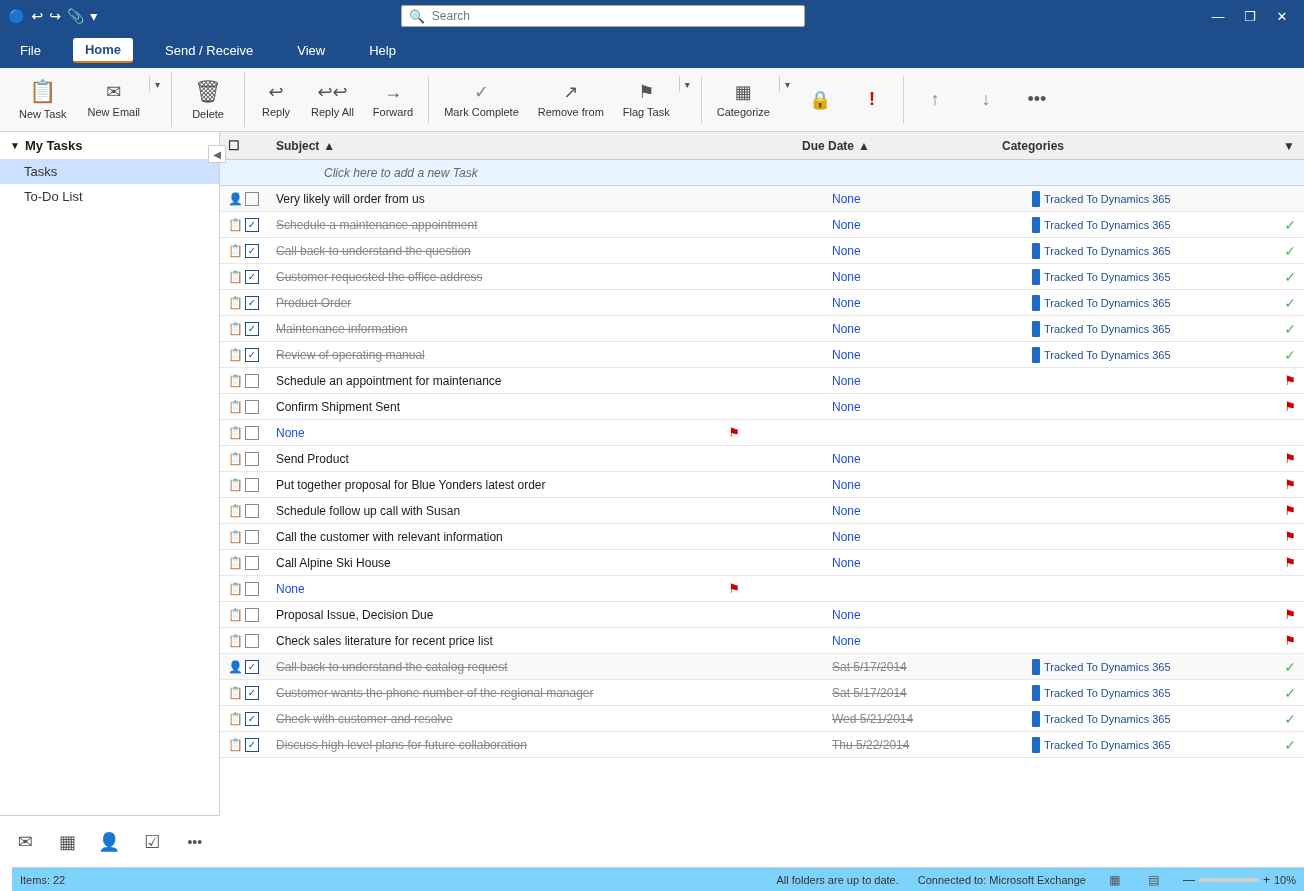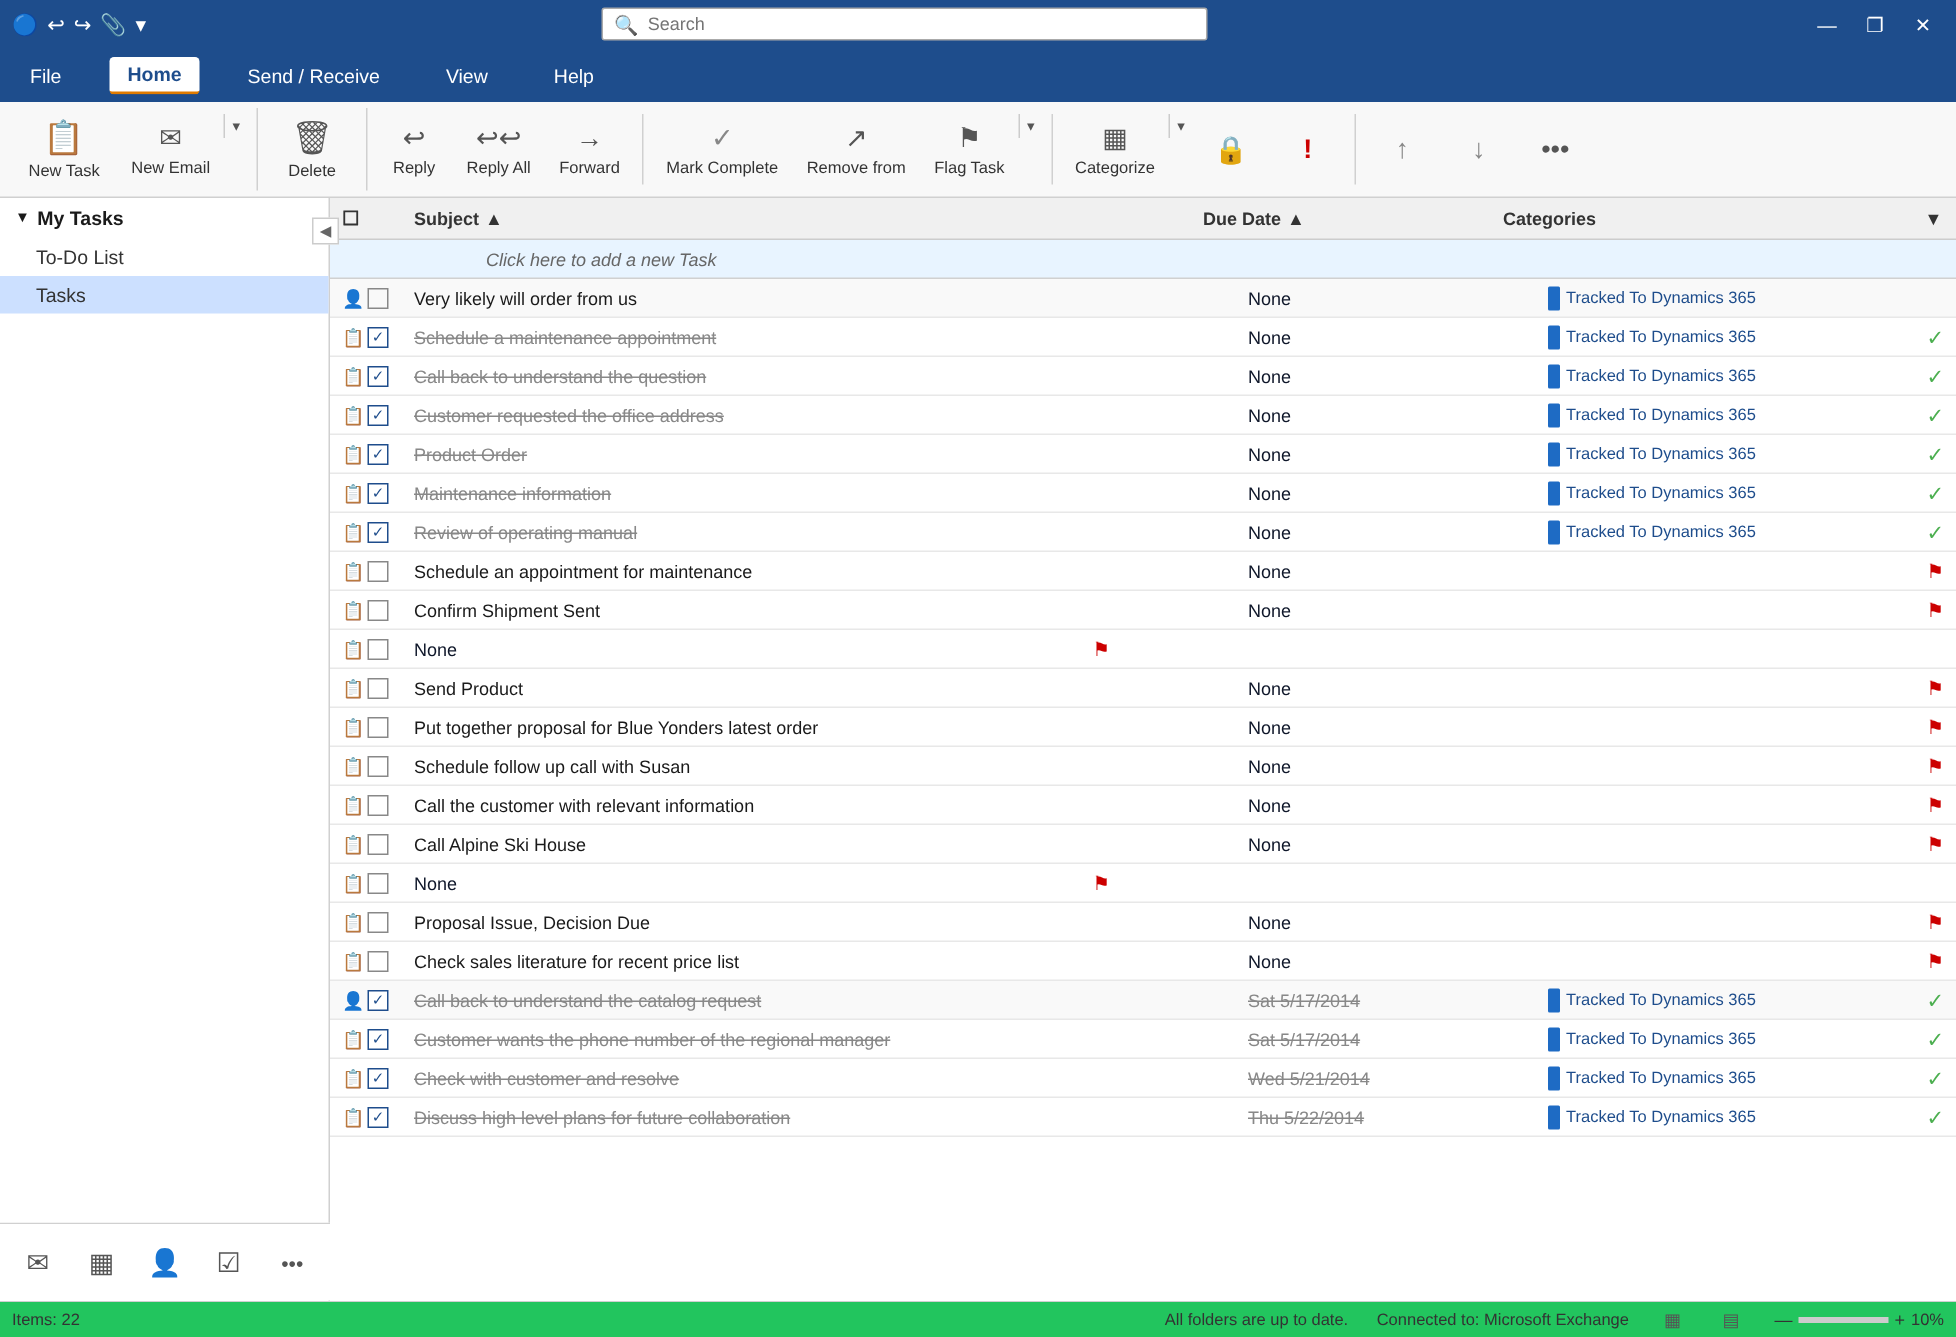--- a/index.html
+++ b/index.html
@@ -223,21 +223,21 @@
     .task-checkbox {
       width: 14px; height: 14px;
       border: 1px solid #888;
       display: flex; align-items: center; justify-content: center;
       font-size: 10px; cursor: pointer;
       flex-shrink: 0;
     }
     .task-checkbox.checked { color: #1e4d8c; border-color: #1e4d8c; background: white; }
     .subject-text { font-size: 12px; color: #1a1a1a; }
     .subject-text.strikethrough { text-decoration: line-through; color: #888; }
-    .due-date { font-size: 12px; color: #0f172a; }
+    .due-date { font-size: 12px; color: #1d4ed8; }
     .due-date.strikethrough { text-decoration: line-through; color: #888; }
 
     .tracked-badge {
       display: flex;
       align-items: center;
       gap: 4px;
       font-size: 11px;
       color: #1e4d8c;
     }
     .tracked-dot {
@@ -245,31 +245,31 @@
       background: #1e6bc4;
       border-radius: 1px;
     }
     .tracked-text { font-size: 11px; color: #1e4d8c; }
     .check-green { color: #4caf50; font-size: 14px; }
     .flag-red { color: #cc0000; font-size: 13px; }
 
     
     .status-bar {
       height: 24px;
-      background: #22c55e;
+      background: #7dd3fc;
       border-top: 1px solid #d0d0d0;
       display: flex;
       align-items: center;
       padding: 0 8px;
       font-size: 11px;
       color: #333;
       justify-content: space-between;
       position: fixed;
       bottom: 0;
-      left: 0;
+      left: 12px;
       right: 0;
     }
     .status-right { display: flex; align-items: center; gap: 19px; }
     .zoom-controls { display: flex; align-items: center; gap: 4px; }
     .zoom-btn { cursor: pointer; font-size: 12px; }
     .view-btn {
       width: 20px; height: 20px;
       display: flex; align-items: center; justify-content: center;
       cursor: pointer; font-size: 12px; color: #555;
     }
@@ -395,22 +395,22 @@
   </div>
 </div>
 
 <div class="main-layout">
 
   <div class="sidebar" style="position:relative;">
     <div class="sidebar-section-header">
       <span class="chevron">▼</span>
       <span>My Tasks</span>
     </div>
+    <div class="sidebar-item active">Tasks</div>
     <div class="sidebar-item">To-Do List</div>
-    <div class="sidebar-item active">Tasks</div>
 
     <div class="bottom-nav">
       <div class="bottom-nav-btn">✉</div>
       <div class="bottom-nav-btn">▦</div>
       <div class="bottom-nav-btn">👤</div>
       <div class="bottom-nav-btn">☑</div>
       <div class="bottom-nav-btn bottom-nav-more">•••</div>
     </div>
   </div>
 

